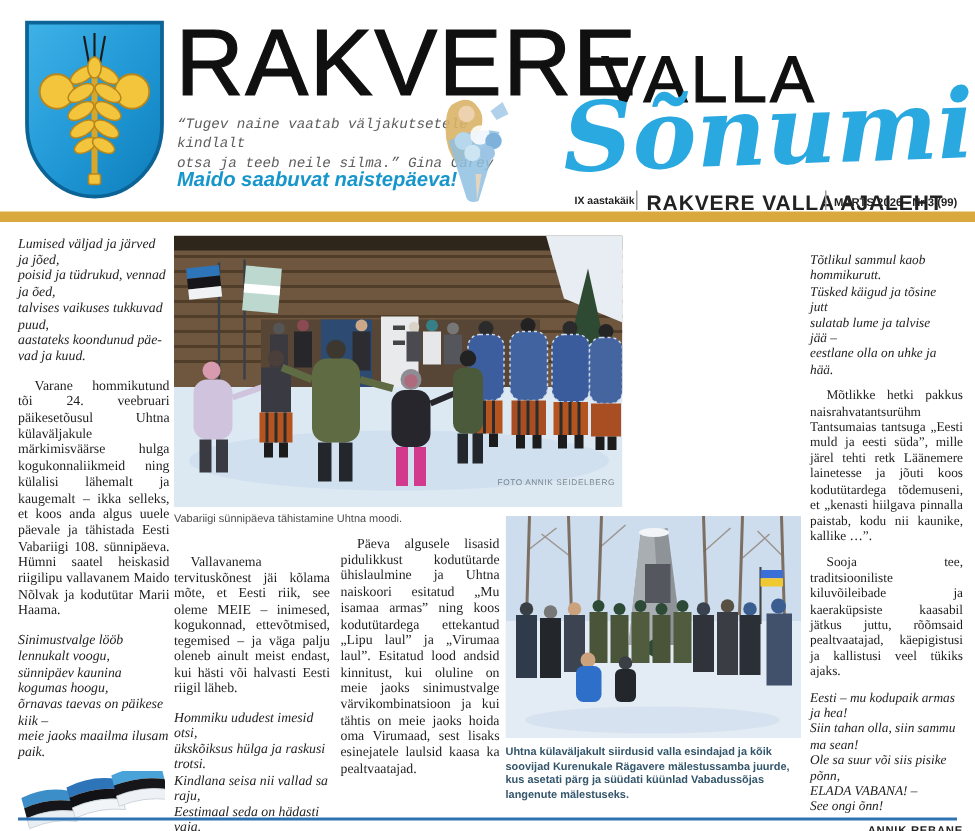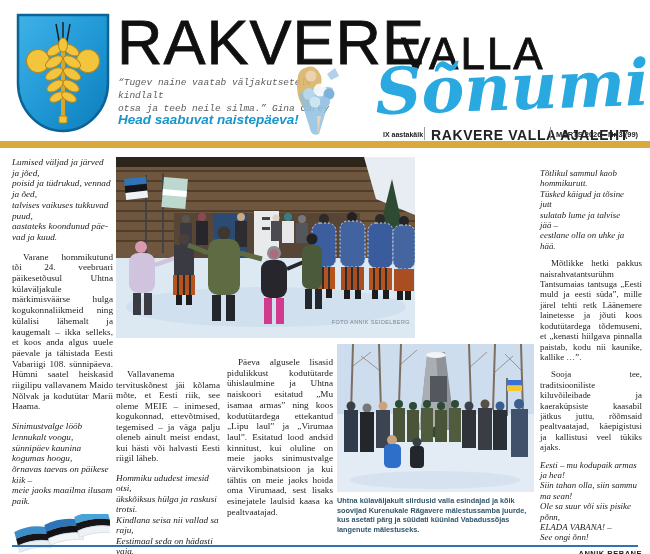--- a/index.html
+++ b/index.html
@@ -92,21 +92,21 @@
 
   <div class="title-black" id="title-rakvere">RAKVERE</div>
   <div class="title-black" id="title-valla">VALLA</div>
 
   <svg id="script-wrap" viewBox="0 0 274 98">
     <text x="2" y="76" font-family="DejaVu Serif, serif" font-style="italic" font-weight="bold" font-size="64" fill="#2aa9e0" transform="rotate(-2 10 74)">Sõnumid</text>
   </svg>
 
   <div id="quote">“Tugev naine vaatab väljakutsetele kindlalt
 otsa ja teeb neile silma.” Gina Carey</div>
-  <div id="greeting">Head saabuvat naistepäeva!</div>
+  <div id="greeting">Maido saabuvat naistepäeva!</div>
 
   <svg id="woman" width="62" height="76" viewBox="0 0 62 76">
     <path d="M14 6 Q26 -2 32 8 Q38 16 30 30 Q24 40 18 46 Q10 36 10 22 Q10 10 14 6 Z" fill="#d9b267" opacity="0.9"></path>
     <circle cx="24" cy="12" r="5.5" fill="#edd2b0"></circle>
     <path d="M40 10 l8 -6 4 8 -8 4 Z" fill="#a9cbe8" opacity="0.9"></path>
     <path d="M12 30 Q30 20 46 24 L32 70 Q26 72 24 68 Z" fill="#8fc0e2" opacity="0.85"></path>
     <circle cx="22" cy="30" r="6" fill="#b7d7ec"></circle>
       <circle cx="33" cy="26" r="6.5" fill="#ffffff" opacity="0.85"></circle>
     <circle cx="42" cy="30" r="5.5" fill="#7fb2da"></circle>
       <circle cx="28" cy="38" r="5.5" fill="#cde4f2"></circle>
@@ -285,20 +285,21 @@
           <rect x="160" y="141" width="8" height="26" fill="#d23a8e"></rect>
         <line x1="171" y1="112" x2="190" y2="104" stroke="#26262c" stroke-width="4"></line>
         <circle cx="196" cy="82" r="5.5" fill="#222"></circle>
         <rect x="186" y="88" width="20" height="44" rx="7" fill="#4c5a3c"></rect>
         <rect x="189" y="132" width="7" height="20" fill="#23262b"></rect>
           <rect x="199" y="132" width="7" height="20" fill="#23262b"></rect>
       </g>
     </svg>
     <div id="photo1-credit">FOTO ANNIK SEIDELBERG</div>
   </div>
+  <div class="caption" id="caption1">Vabariigi sünnipäeva tähistamine Uhtna moodi.</div>
 
   <div class="col" id="col2">
     <div class="para" style="margin-top:12px">Vallavanema tervituskõnest jäi kõlama mõte, et Eesti riik, see oleme MEIE – inimesed, kogukonnad, ettevõtmised, tegemised – ja väga palju oleneb ainult meist endast, kui hästi või halvasti Eesti riigil läheb.</div>
     <div class="poem">Hommiku ududest imesid
 otsi,
 ükskõiksus hülga ja raskusi
 trotsi.
 Kindlana seisa nii vallad sa
 raju,
 Eestimaal seda on hädasti

